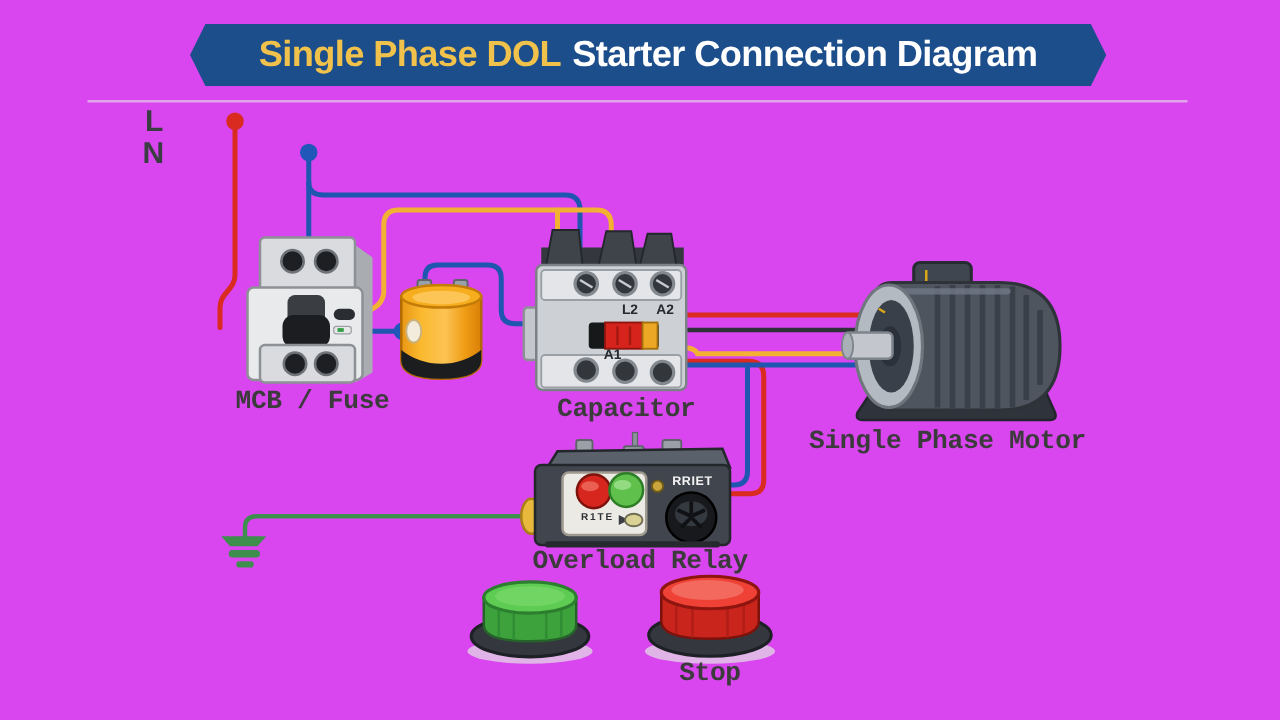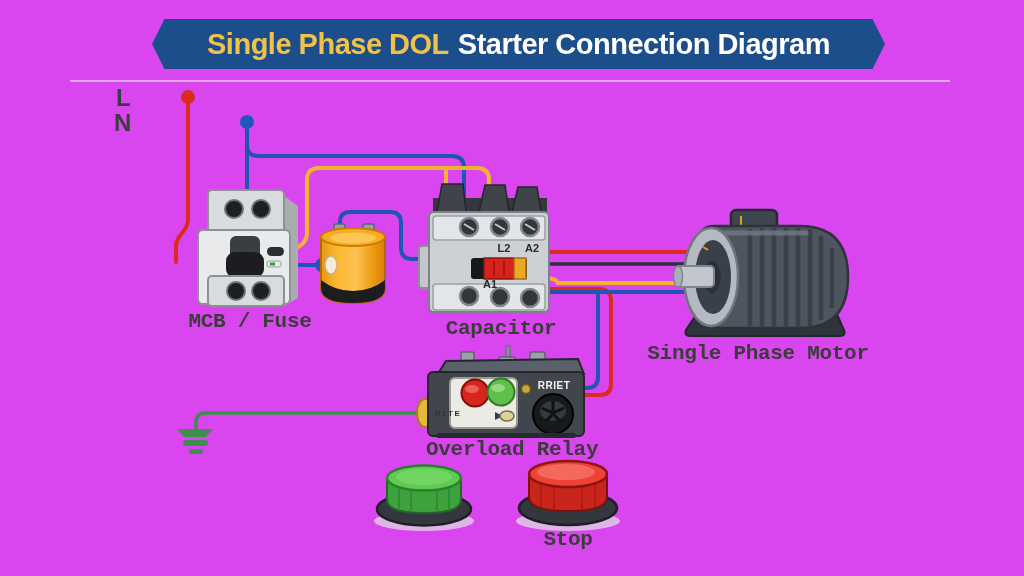--- a/index.html
+++ b/index.html
@@ -201,17 +201,17 @@
 
   <div class="lbl comp-lbl" style="left:185px;top:310px;width:130px;">MCB / Fuse</div>
   <div class="lbl comp-lbl" style="left:440px;top:317px;width:122px;">Capacitor</div>
   <div class="lbl comp-lbl" style="left:645px;top:342px;width:226px;">Single Phase Motor</div>
   <div class="lbl comp-lbl" style="left:426px;top:438px;width:164px;">Overload Relay</div>
 
   <div class="lbl term-lbl" style="left:480px;top:242px;width:20px;margin-top:36px;">A1</div>
   <div class="lbl term-lbl" style="left:494px;top:242px;width:20px;">L2</div>
   <div class="lbl term-lbl" style="left:522px;top:242px;width:20px;">A2</div>
 
-  <div class="lbl relay-small" style="left:434px;top:409px;width:28px;">R1TE</div>
+  <div class="lbl relay-small" style="left:464px;top:409px;width:28px;">R1TE</div>
   <div class="lbl relay-side" style="left:534px;top:380px;width:40px;">RRIET</div>
 
   <div class="lbl comp-lbl" style="left:518px;top:528px;width:100px;">Stop</div>
 </div>
 
 </body></html>

